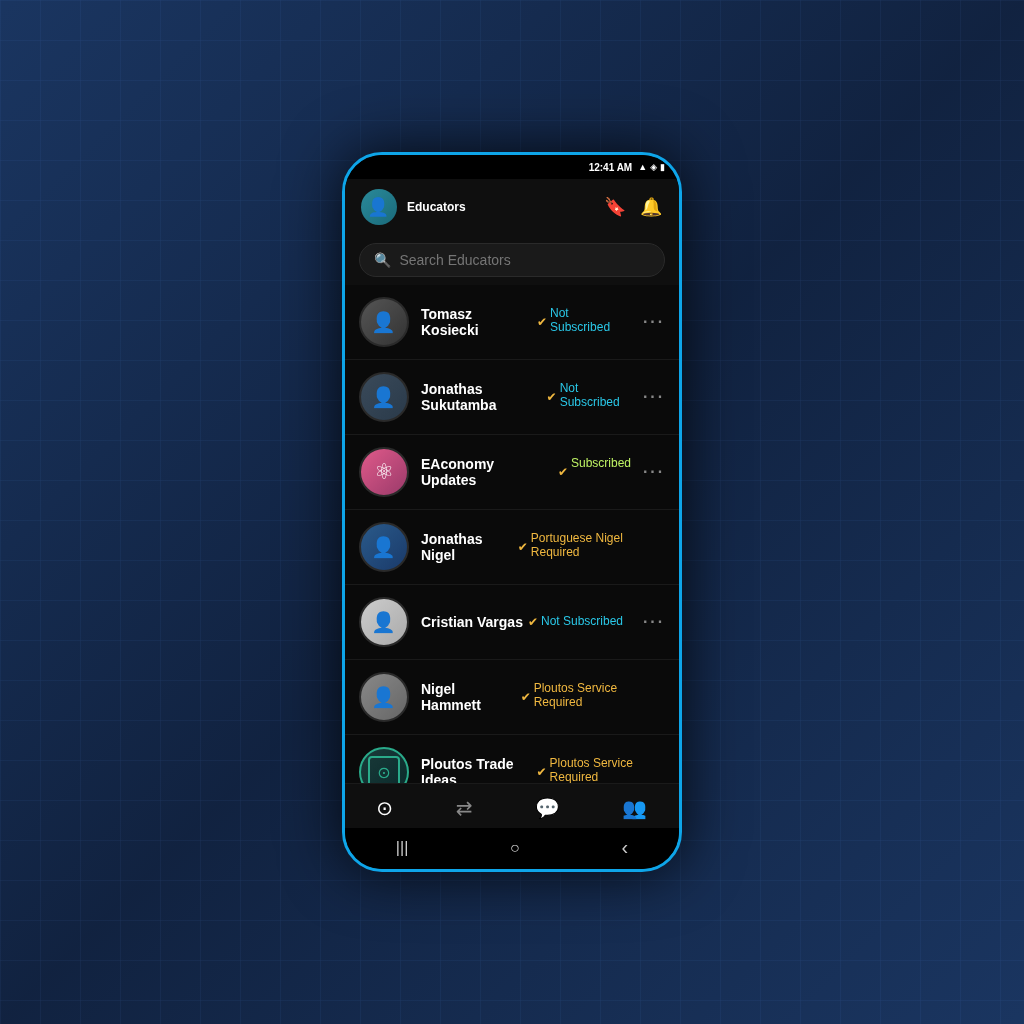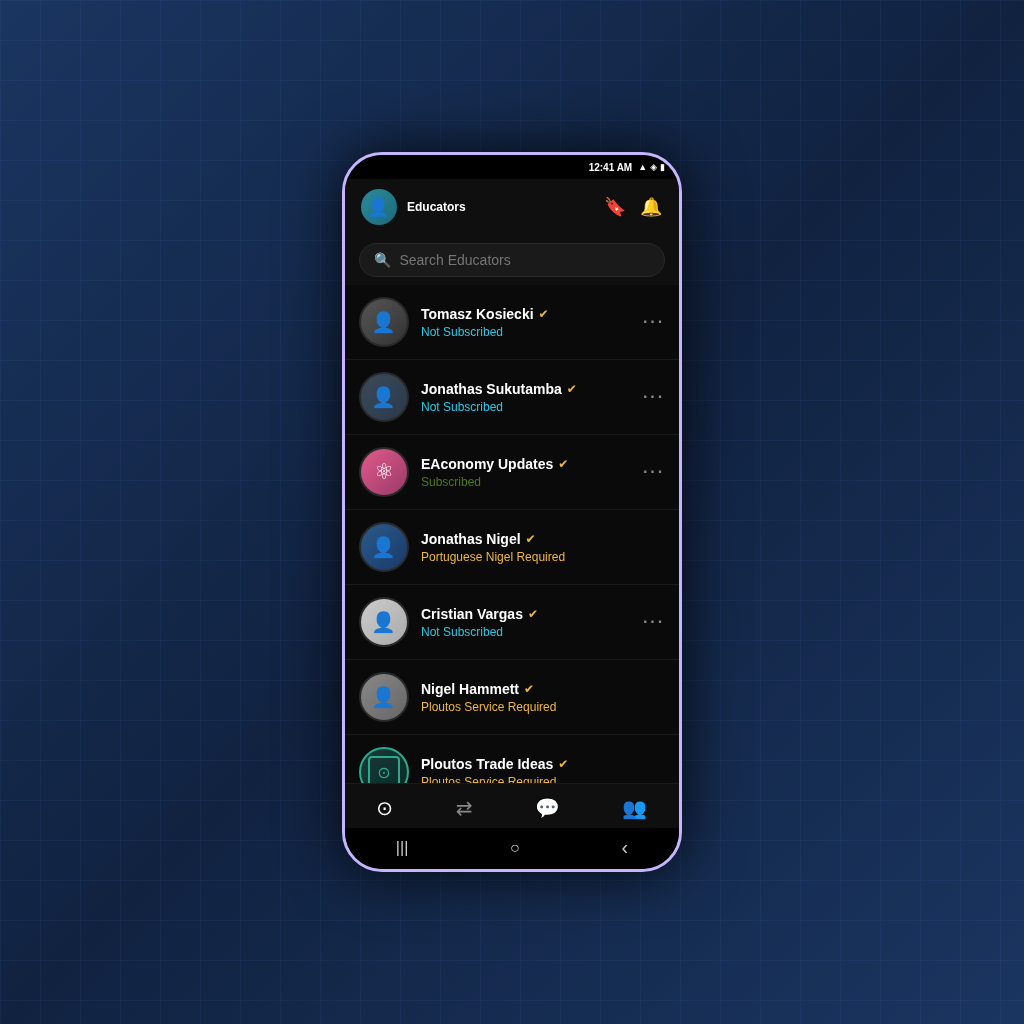--- a/index.html
+++ b/index.html
@@ -32,21 +32,21 @@
         linear-gradient(90deg, rgba(100,160,255,0.4) 1px, transparent 1px);
       background-size: 40px 40px;
     }
 
     
     .phone {
       width: 340px;
       height: 720px;
       background: #000;
       border-radius: 40px;
-      border: 3px solid #c4b5fd;
+      border: 3px solid #0ea5e9;
       position: relative;
       overflow: hidden;
       box-shadow: 0 0 60px rgba(0,0,0,0.8), inset 0 0 20px rgba(0,0,0,0.5);
     }
 
     .phone-screen {
       width: 100%;
       height: 100%;
       background: #0a0a0a;
       border-radius: 38px;
@@ -194,21 +194,21 @@
     .avatar-2 { background: linear-gradient(135deg, #3a4a5a, #2a3a4a); }
     .avatar-3 { background: linear-gradient(135deg, #e05a8a, #9a3a6a); }
     .avatar-4 { background: linear-gradient(135deg, #2a5a8a, #1a3a6a); }
     .avatar-5 { background: linear-gradient(135deg, #ccc, #aaa); }
     .avatar-6 { background: linear-gradient(135deg, #888, #666); }
     .avatar-7 { background: linear-gradient(135deg, #1a3a3a, #0a2a2a); border: 2px solid #2aaa8a; }
 
     .educator-info {
       flex: 1;
       display: flex;
-      flex-direction: column;
+      flex-direction: row;
       gap: 3px;
     }
 
     .educator-name-row {
       display: flex;
       align-items: center;
       gap: 5px;
     }
 
     .educator-name {
@@ -224,21 +224,21 @@
 
     .educator-status {
       font-size: 12px;
     }
 
     .status-not-subscribed {
       color: #2ac8e8;
     }
 
     .status-subscribed {
-      color: #4d7c0f;
+      color: #bef264;
     }
 
     .status-required {
       color: #f0b840;
     }
 
     .more-btn {
       color: #888;
       font-size: 16px;
       letter-spacing: 2px;

